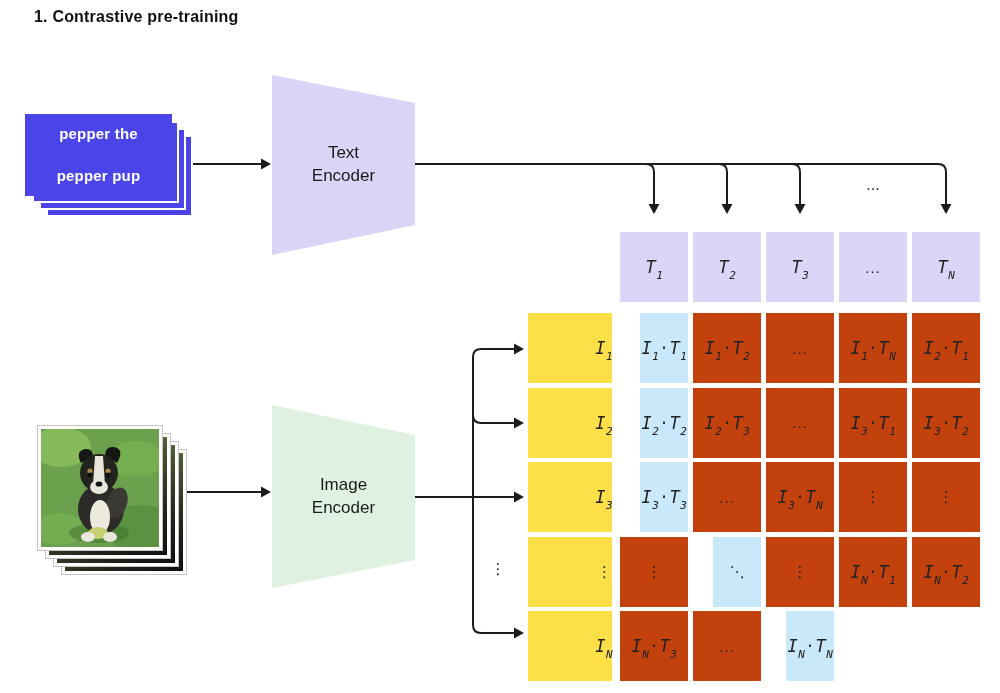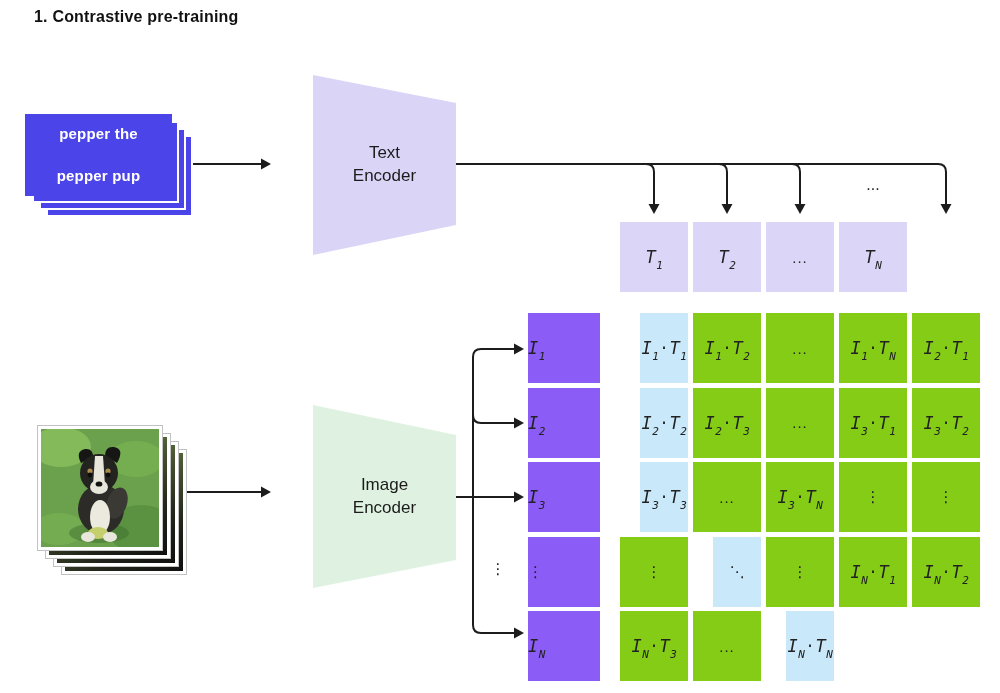--- a/index.html
+++ b/index.html
@@ -14,49 +14,49 @@
   .arrows{left:0;top:0;z-index:1;}
 
   
   .txt-layer{width:147px;height:82px;background:#4b44e9;border:2px solid #ffffff;box-sizing:border-box;z-index:2;}
   .txt-card{left:25px;top:114px;width:147px;height:82px;background:#4b44e9;z-index:3;
             display:flex;flex-direction:column;align-items:center;justify-content:center;
             color:#fff;font-weight:700;font-size:15px;line-height:1.45;letter-spacing:.2px;gap:20px;}
 
   
   .trap{display:flex;flex-direction:column;align-items:center;justify-content:center;
-        font-size:17px;line-height:1.35;color:#1b1b1b;z-index:2;text-align:center;margin-left:41px;}
+        font-size:17px;line-height:1.35;color:#1b1b1b;z-index:2;text-align:center;}
   .trap-text{left:272px;top:75px;width:143px;height:180px;background:#dad5f6;
              clip-path:polygon(0% 0%,100% 15.6%,100% 83.3%,0% 100%);}
   .trap-img{left:272px;top:405px;width:143px;height:183px;background:#dff2e1;
             clip-path:polygon(0% 0%,100% 16.4%,100% 84.7%,0% 100%);align-items:center;}
 
   
   .photo-layer{width:124px;height:124px;box-sizing:border-box;border:3px solid #fff;outline:1px solid #c2c2c2;
                background:linear-gradient(150deg,#7fae5a 0%,#46502f 45%,#20241a 75%,#101010 100%);z-index:2;}
   .photo-main{left:38px;top:426px;width:124px;height:124px;box-sizing:border-box;border:3px solid #fff;
               outline:1px solid #c2c2c2;z-index:3;}
   .photo-main svg{display:block;}
 
   
   .math{font-family:"DejaVu Sans Mono",monospace;font-style:italic;font-size:17px;color:#222;}
   .math sub{font-size:11px;font-style:italic;line-height:0;position:relative;bottom:-2px;left:0.5px;}
   .math .dot{font-style:normal;font-size:15px;vertical-align:1px;margin:0 1px;}
   .ell{font-size:15px;color:#222;letter-spacing:1px;font-style:normal;}
   .vell{font-size:15px;color:#222;font-style:normal;}
 
-  .t-row{left:620px;top:222px;display:grid;grid-template-columns:repeat(5,68px);column-gap:5px;z-index:2;}
+  .t-row{left:620px;top:232px;display:grid;grid-template-columns:repeat(5,68px);column-gap:5px;z-index:2;}
   .t-cell{height:70px;background:#dbd6f7;display:flex;align-items:center;justify-content:center;}
 
   .i-col{left:528px;top:313px;display:grid;grid-template-rows:repeat(5,70px);row-gap:4.5px;z-index:2;}
-  .i-cell{width:72px;background:#8b5cf6;display:flex;align-items:center;justify-content:flex-start;}
+  .i-cell{width:84px;background:#fde047;display:flex;align-items:center;justify-content:flex-end;}
 
   .matrix{left:620px;top:313px;display:grid;grid-template-columns:repeat(5,68px);
           grid-template-rows:repeat(5,70px);column-gap:5px;row-gap:4.5px;z-index:2;}
-  .m-cell{background:#84cc16;display:flex;align-items:center;justify-content:center;}
+  .m-cell{background:#c2410c;display:flex;align-items:center;justify-content:center;}
   .m-cell.hl{background:#c9e8f9;margin-left:20px;}
 
   
   .col-dots{left:856px;top:176px;width:34px;text-align:center;font-size:16px;color:#222;z-index:2;}
   .row-dots{left:490px;top:560px;width:16px;text-align:center;font-size:15px;color:#222;z-index:2;}
 </style>
 </head>
 <body>
 
 <div class="canvas">
@@ -142,20 +142,23 @@
   <div class="abs row-dots">⋮</div>
 
   <div class="abs t-row">
     <div class="t-cell">
         <span class="math"><span>T</span><sub>1</sub></span>
       </div>
     <div class="t-cell">
         <span class="math"><span>T</span><sub>2</sub></span>
       </div>
     <div class="t-cell">
+        <span class="math"><span>T</span><sub>3</sub></span>
+      </div>
+    <div class="t-cell">
         <span class="ell">...</span>
       </div>
     <div class="t-cell">
         <span class="math"><span>T</span><sub>N</sub></span>
       </div>
   </div>
 
   <div class="abs i-col">
     <div class="i-cell">
         <span class="math"><span>I</span><sub>1</sub></span>

